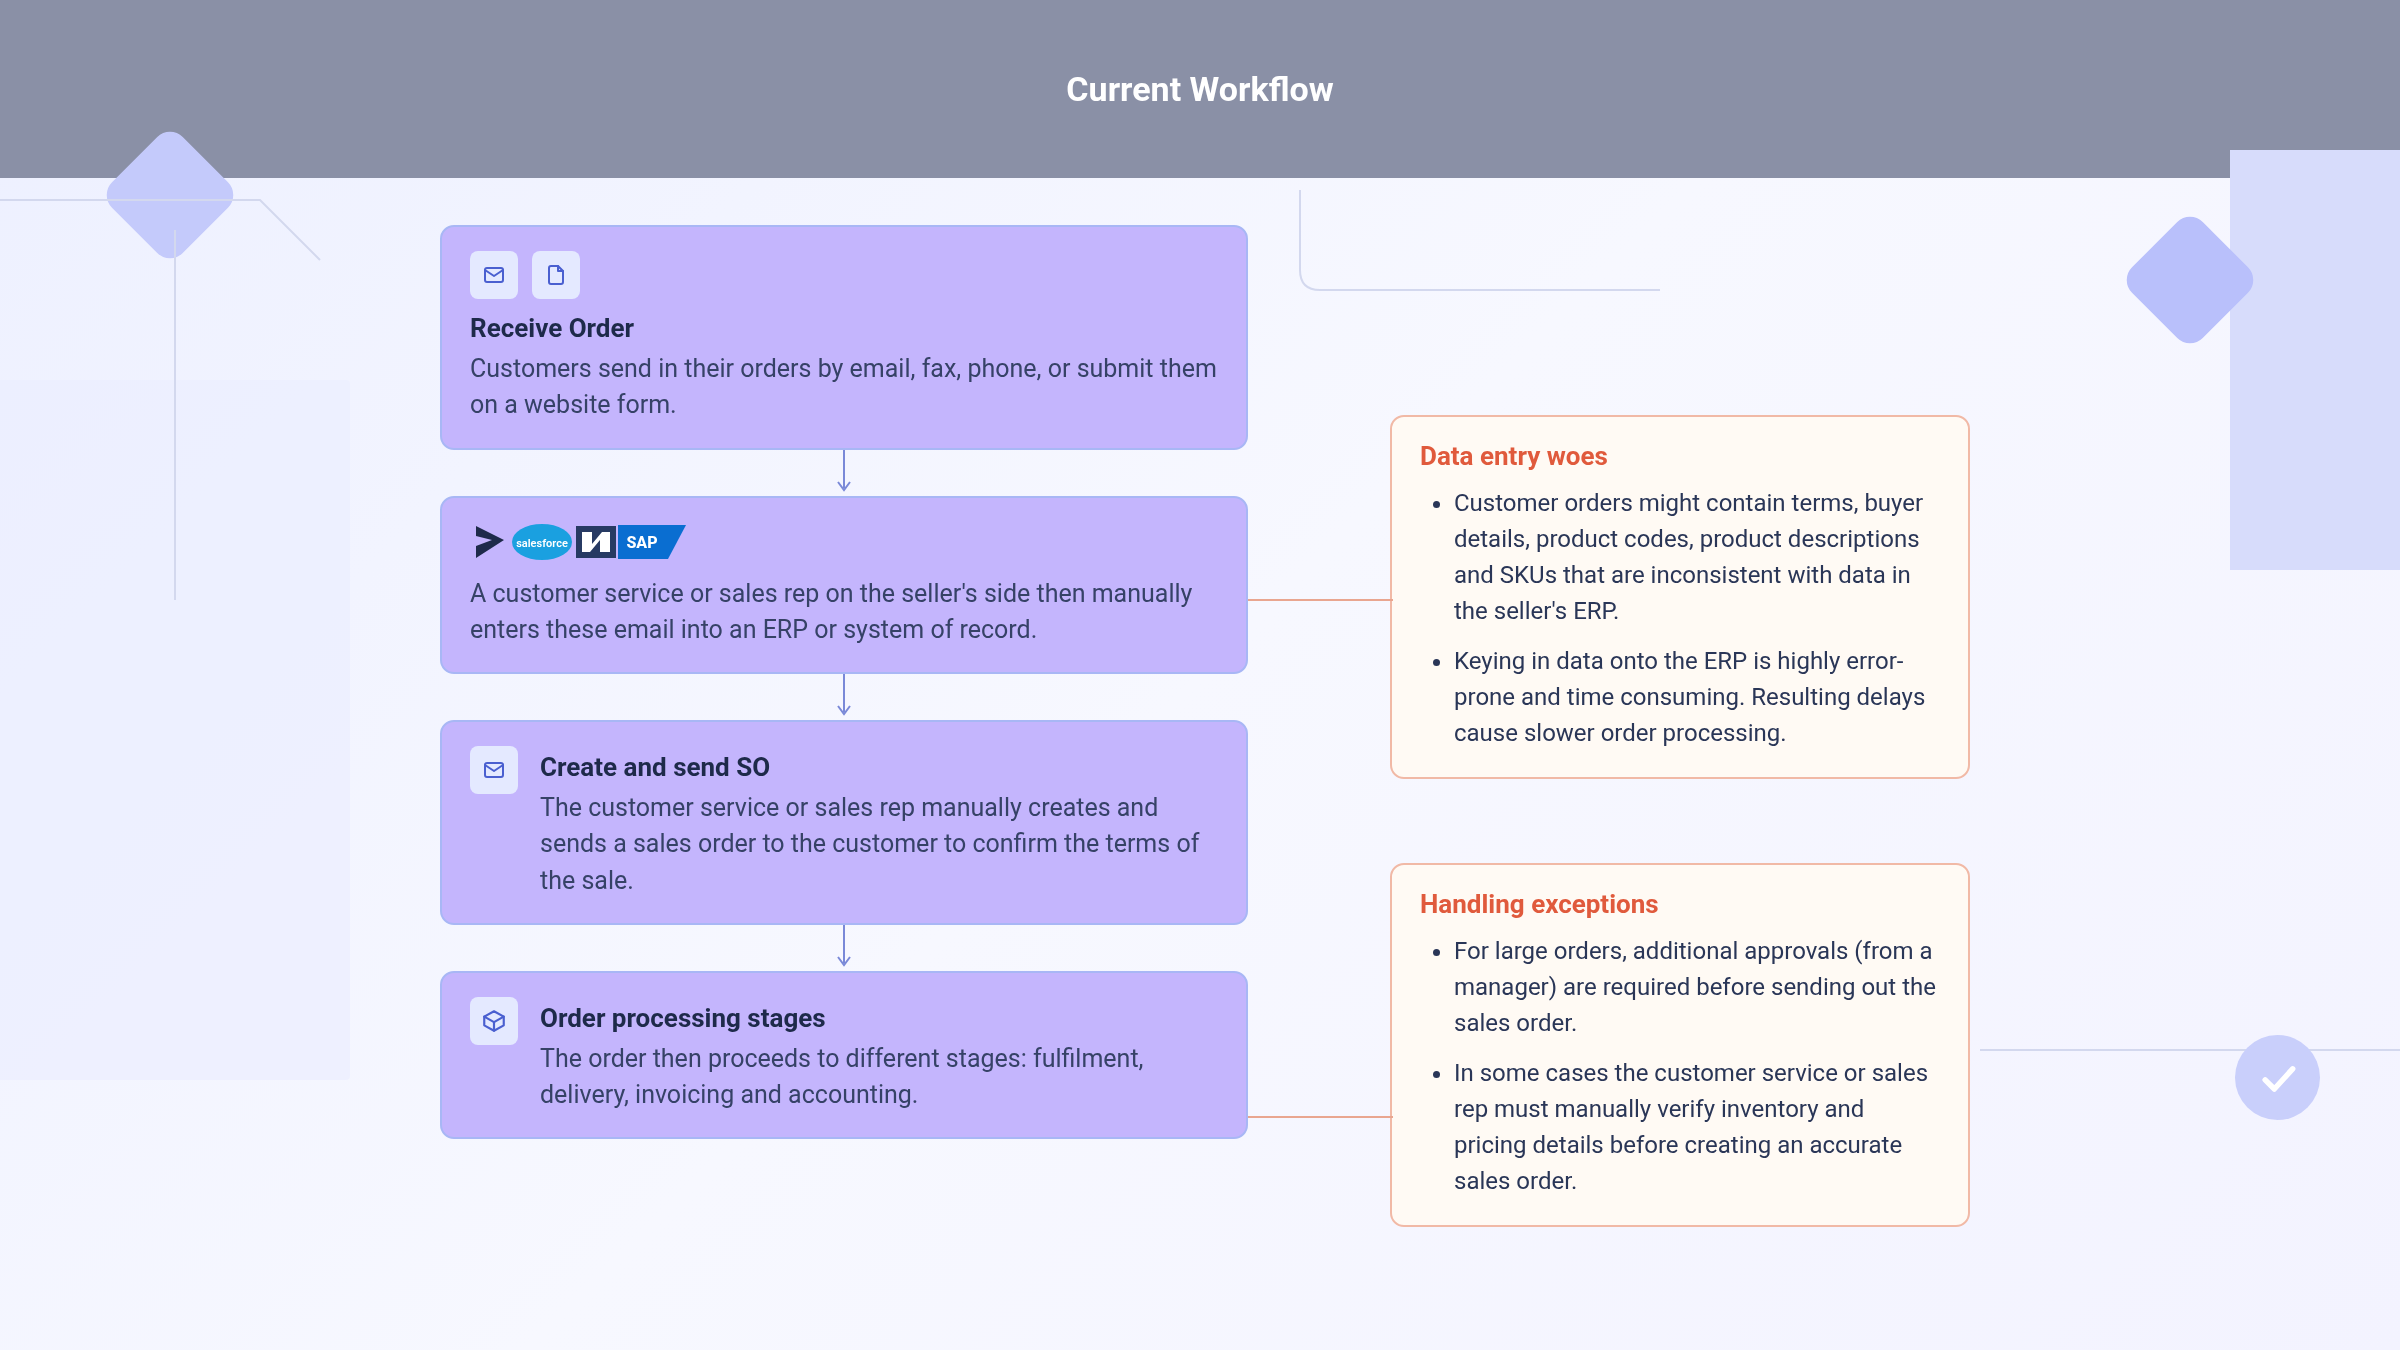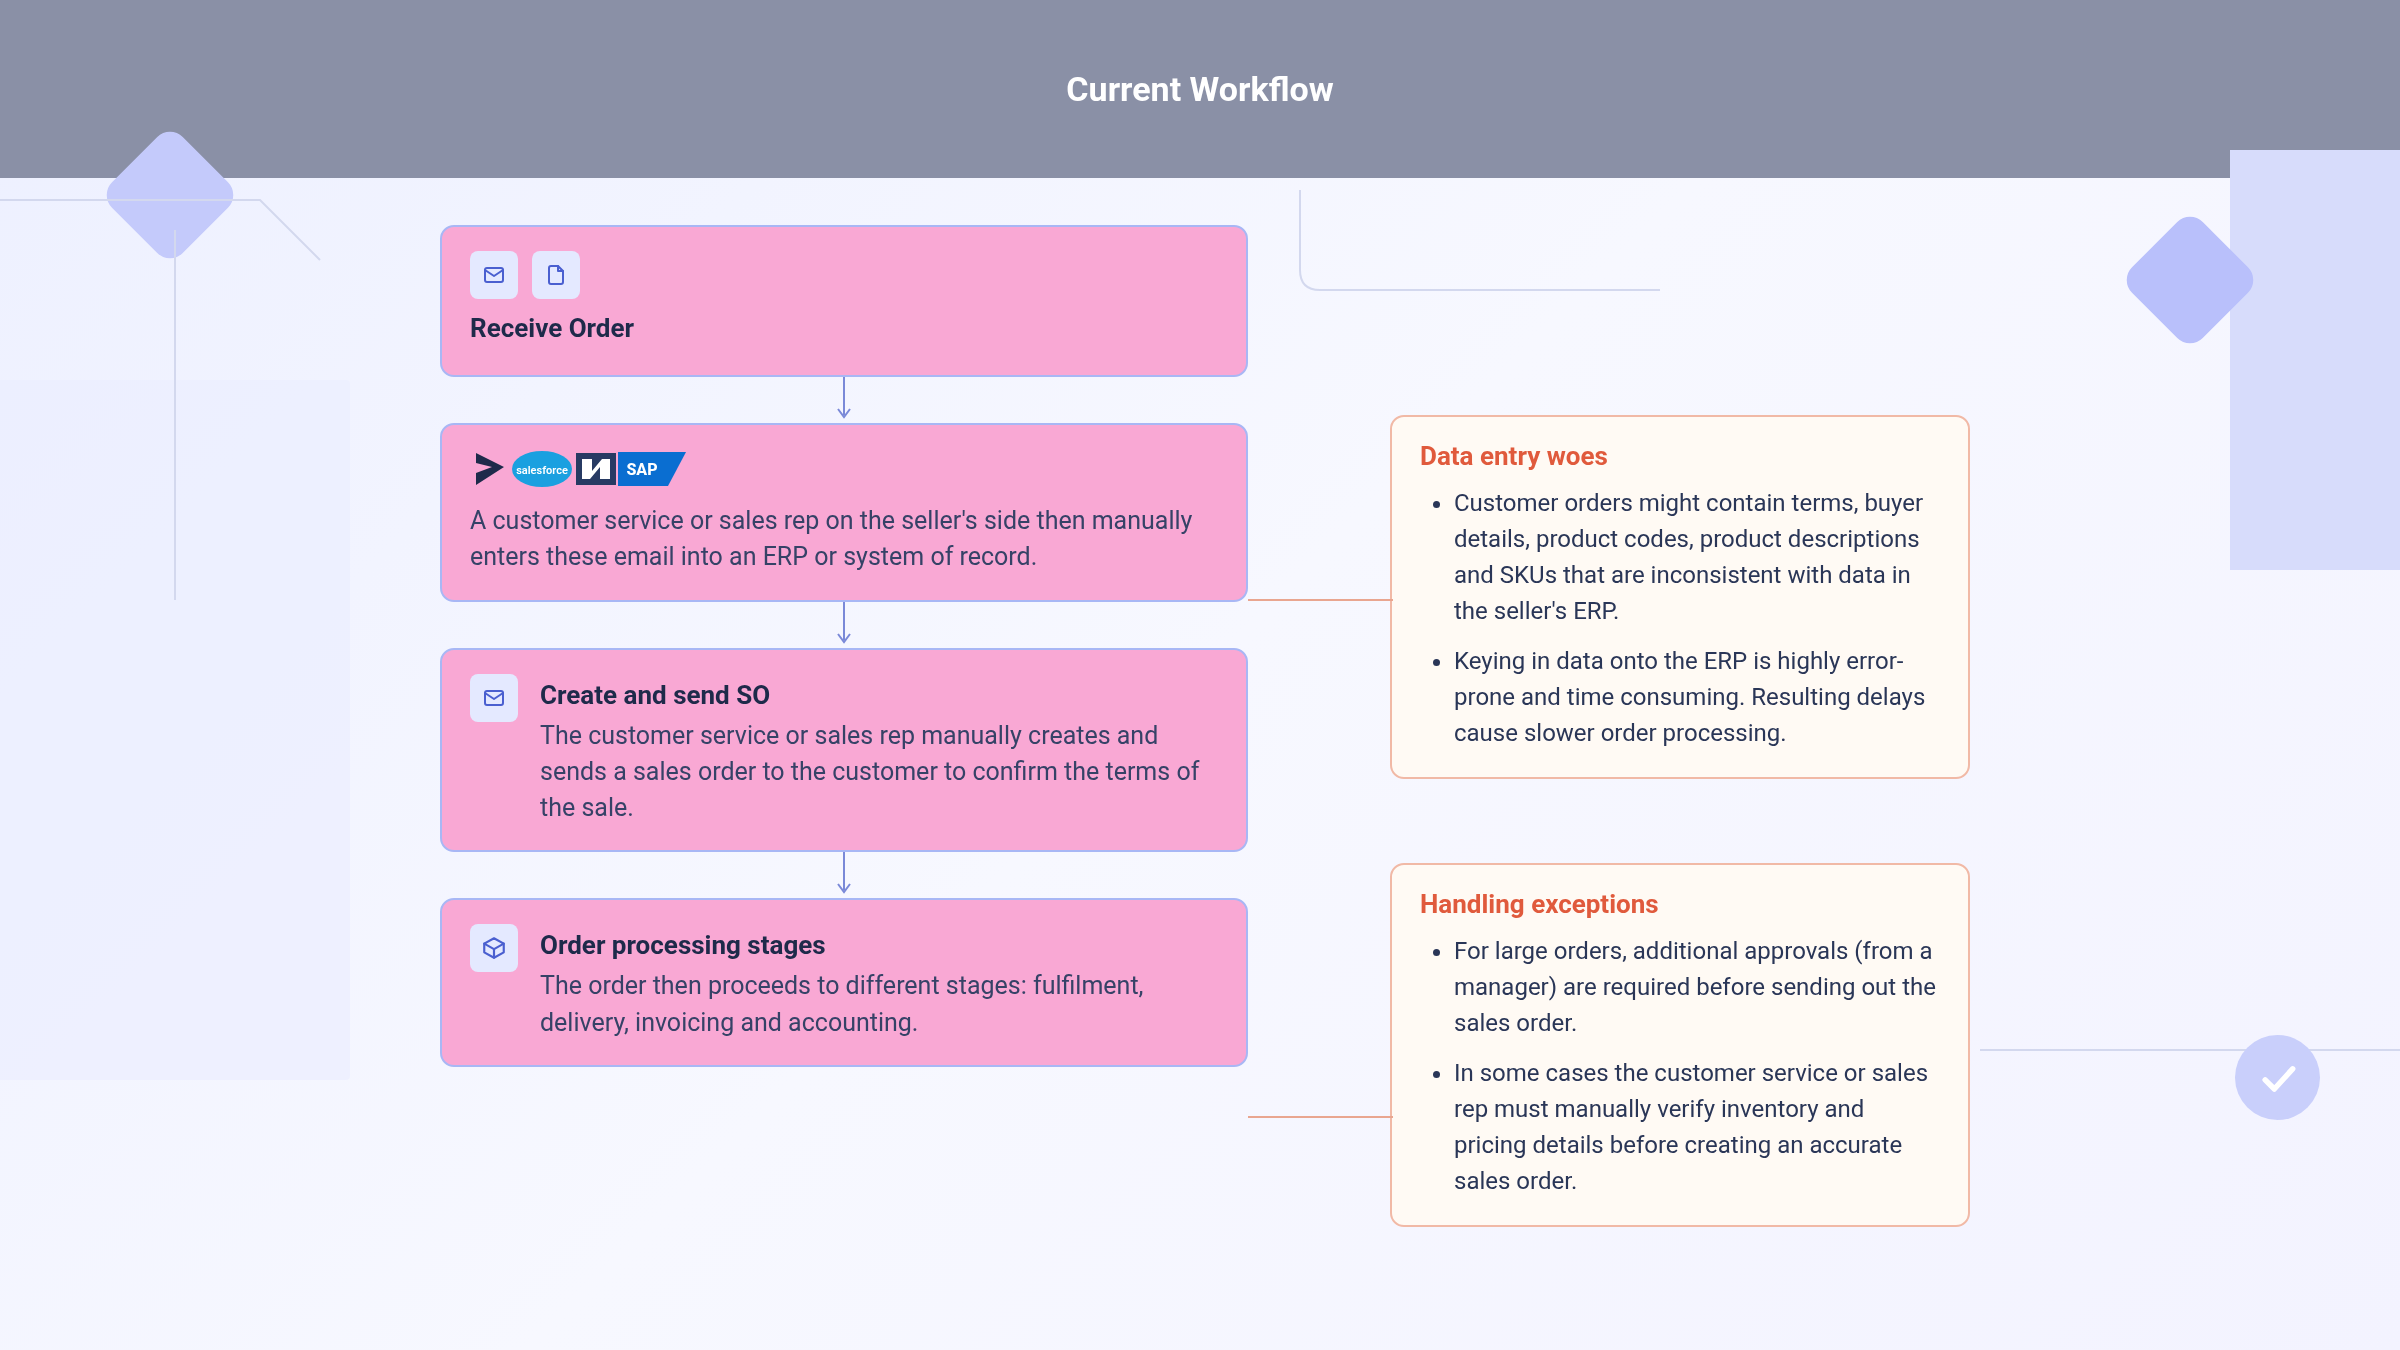--- a/index.html
+++ b/index.html
@@ -76,21 +76,21 @@
   .workflow-col {
     position: absolute;
     left: 440px;
     top: 75px;
     width: 808px;
     display: flex;
     flex-direction: column;
   }
 
   .card {
-    background: #f9a8d4;
+    background: #c4b5fd;
     border: 2px solid #a8b7f5;
     border-radius: 14px;
     padding: 24px 28px;
   }
 
   .icon-chip {
     display: inline-flex;
     align-items: center;
     justify-content: center;
     width: 48px; height: 48px;
@@ -207,20 +207,21 @@
             </svg>
         </span>
         <span class="icon-chip">
           <svg width="24" height="24" viewBox="0 0 24 24" fill="none" stroke-width="2" stroke-linecap="round" stroke-linejoin="round">
               <path d="M14 3 H7 a2 2 0 0 0 -2 2 v14 a2 2 0 0 0 2 2 h10 a2 2 0 0 0 2 -2 V8 z"></path>
               <polyline points="14 3 14 8 19 8"></polyline>
             </svg>
         </span>
       </div>
       <div class="card-title">Receive Order</div>
+      <div class="card-desc">Customers send in their orders by email, fax, phone, or submit them on a website form.</div>
     </div>
 
     <div class="arrow">
       <svg width="20" height="46" viewBox="0 0 20 46" stroke-width="2">
           <line x1="10" y1="0" x2="10" y2="38"></line>
           <polyline points="4 32 10 40 16 32" fill="none"></polyline>
         </svg>
     </div>
 
     <div class="card">

